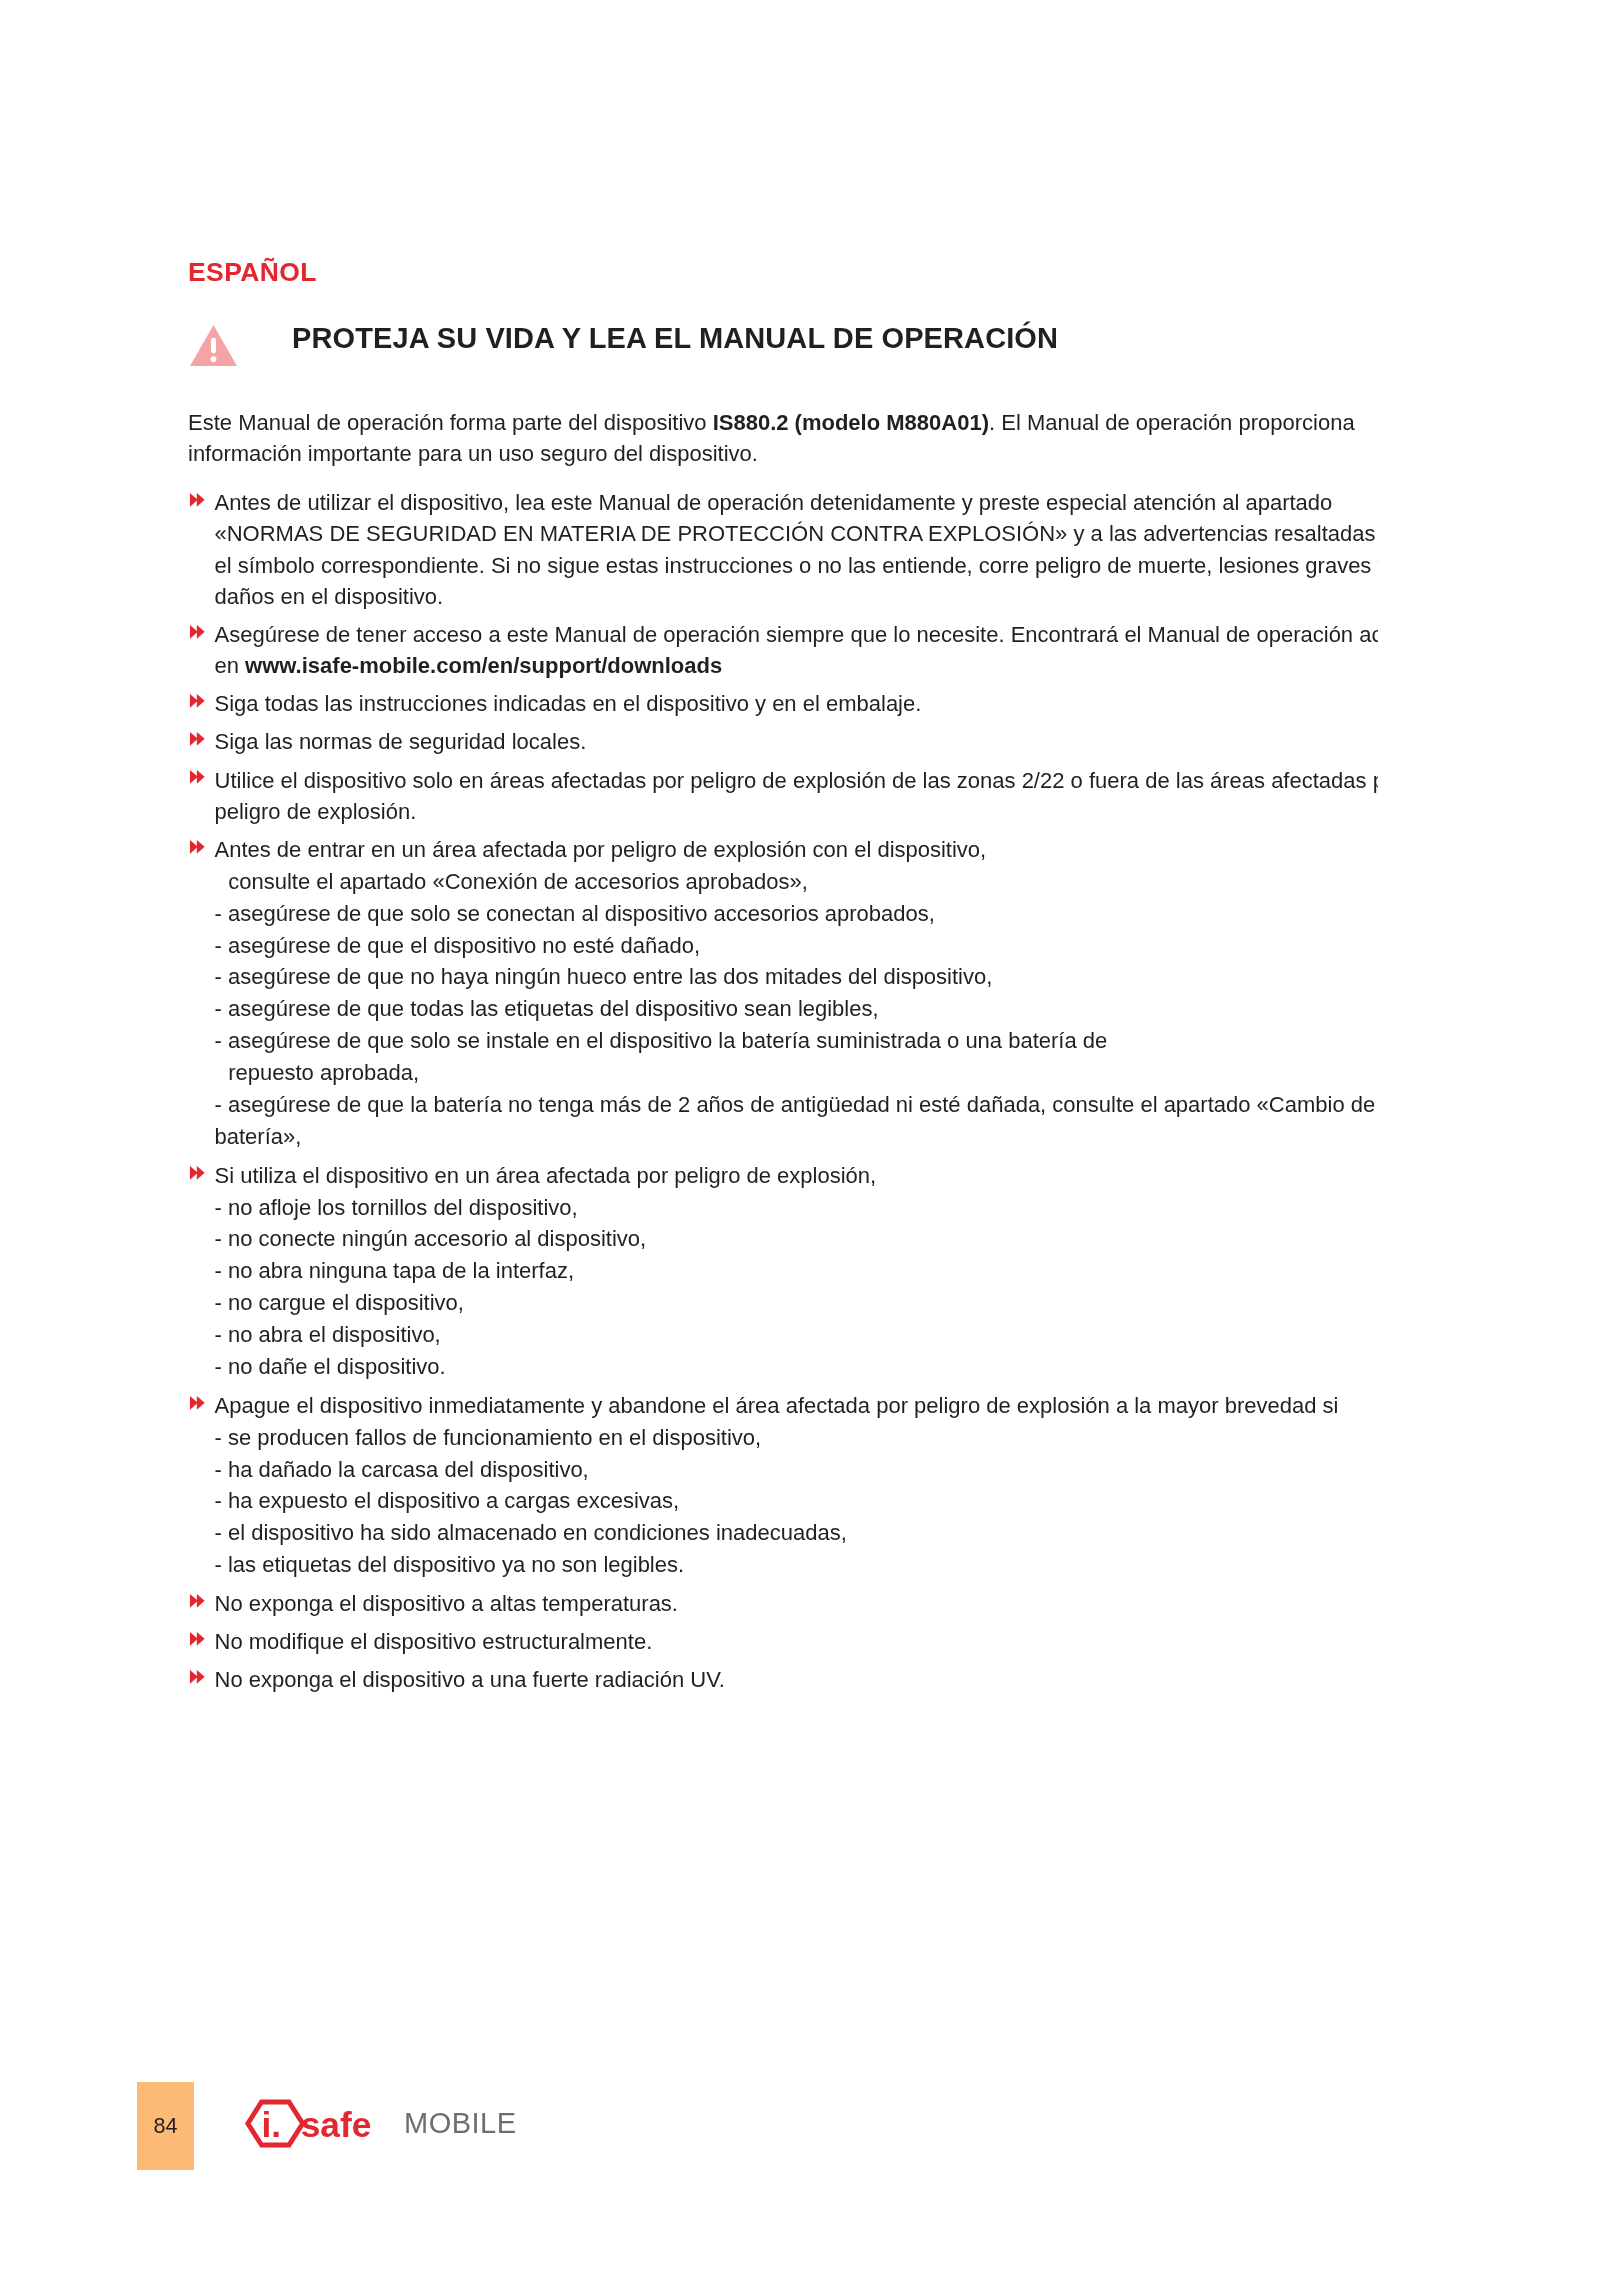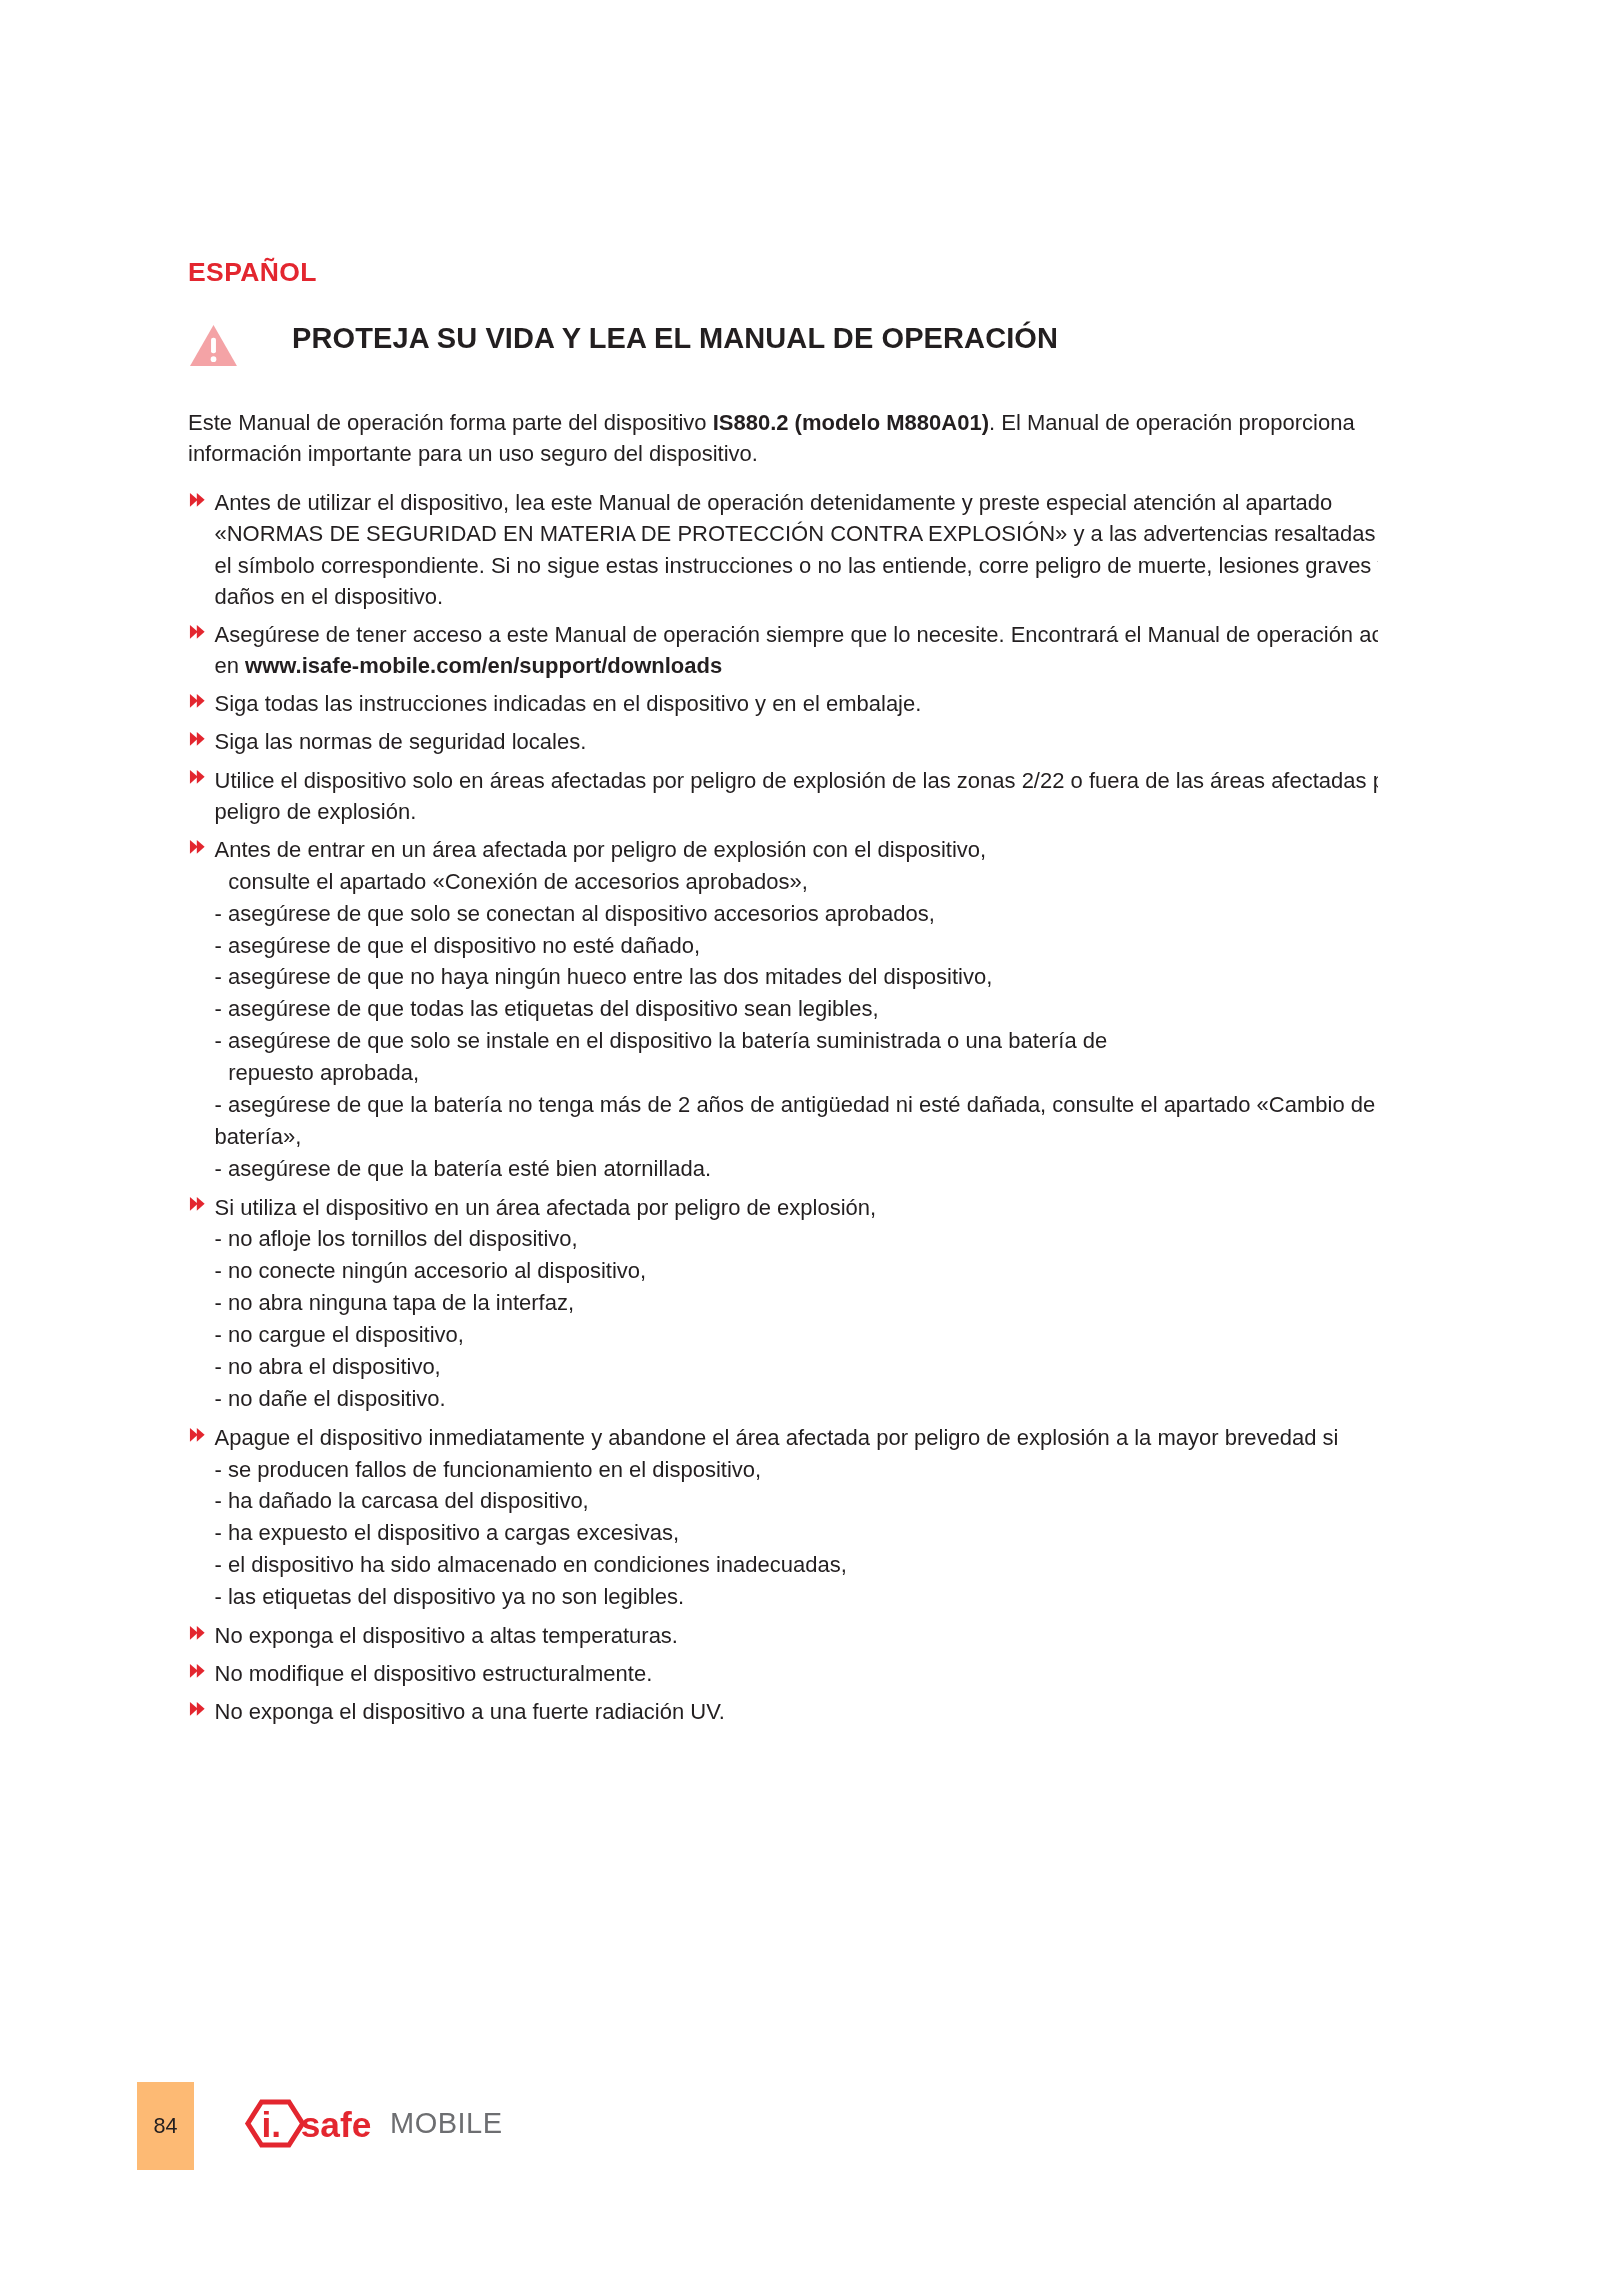--- a/index.html
+++ b/index.html
@@ -124,21 +124,21 @@
   }
   .logo-mark {
     position: relative;
     width: 142px;
     height: 51px;
   }
   .logo-text-mobile {
     font-size: 29px;
     color: #6d6e71;
     letter-spacing: 0.5px;
-    margin-left: 8px;
+    margin-left: 22px;
     text-align: center;
   }
 </style>
 </head>
 <body>
 
 <div class="page">
 
   <div class="content">
 
@@ -221,21 +221,20 @@
         <span>Antes de entrar en un área afectada por peligro de explosión con el dispositivo,</span>
         <span class="sub">
           <span class="sline indent2">consulte el apartado «Conexión de accesorios aprobados»,</span>
           <span class="sline">- asegúrese de que solo se conectan al dispositivo accesorios aprobados,</span>
           <span class="sline">- asegúrese de que el dispositivo no esté dañado,</span>
           <span class="sline">- asegúrese de que no haya ningún hueco entre las dos mitades del dispositivo,</span>
           <span class="sline">- asegúrese de que todas las etiquetas del dispositivo sean legibles,</span>
           <span class="sline">- asegúrese de que solo se instale en el dispositivo la batería suministrada o una batería de</span>
           <span class="sline indent2">repuesto aprobada,</span>
           <span class="sline">- asegúrese de que la batería no tenga más de 2 años de antigüedad ni esté dañada, consulte el apartado «Cambio de la batería»,</span>
-          <span class="sline">- asegúrese de que la batería esté bien atornillada.</span>
         </span>
       </li>
 
       <li>
         <span class="marker">
           <svg width="19.6" height="19.6" viewBox="0 0 20 20">
               <path d="M2 3 L10 10 L2 17 Z" fill="#e3262f"></path>
               <path d="M9 3 L17 10 L9 17 Z" fill="#e3262f"></path>
             </svg>
         </span>

